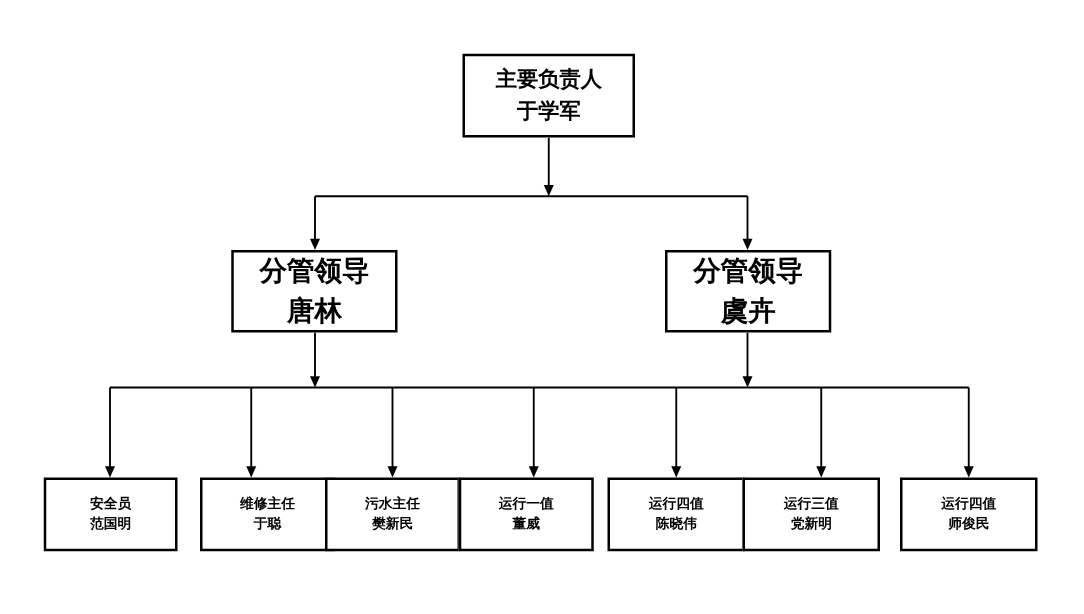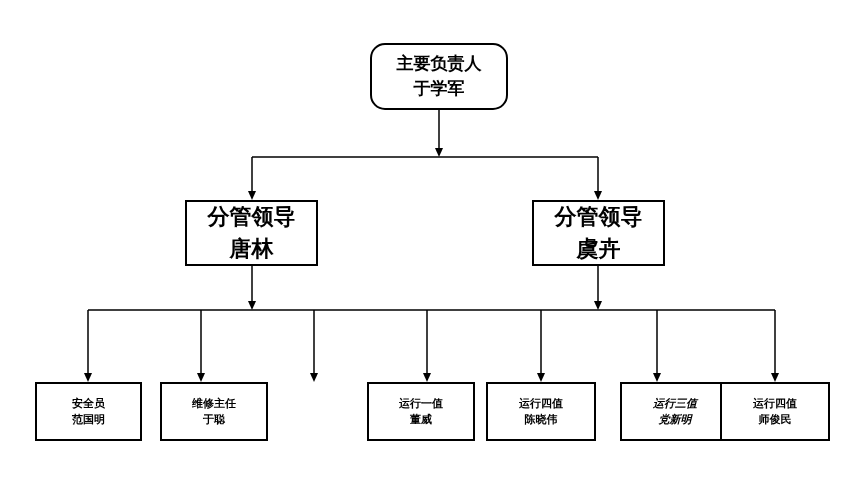--- a/index.html
+++ b/index.html
@@ -33,31 +33,31 @@
     justify-content: center;
     text-align: center;
     color: #000000;
     font-weight: bold;
     line-height: 1.45;
   }
   .node .role, .node .name {
     display: block;
     white-space: nowrap;
   }
-  .lvl1 { left: 370px; top: 43px;  width: 138px; height: 67px; font-size: 17px; border-radius: 15px; }
+  .lvl1 { left: 370px; top: 43px;  width: 138px; height: 67px; font-size: 17px; }
   .lvl2 { top: 200px; width: 133px; height: 66px; font-size: 22px; }
   .lvl2.m0 { left: 185px; }
   .lvl2.m1 { left: 532px; }
   .lvl3 { top: 382px; height: 59px; font-size: 11px; }
   .lvl3.s0 { left: 35px;  width: 107px; }
   .lvl3.s1 { left: 160px; width: 108px; }
   .lvl3.s2 { left: 260px; width: 108px; }
   .lvl3.s3 { left: 367px; width: 108px; }
   .lvl3.s4 { left: 486px; width: 110px; }
-  .lvl3.s5 { left: 620px; width: 110px; font-style: italic; }
+  .lvl3.s5 { left: 594px; width: 110px; }
   .lvl3.s6 { left: 720px; width: 110px; }
 </style>
 </head>
 <body>
 
 <div class="canvas">
 
   <svg class="connectors" viewBox="0 0 867 491" xmlns="http://www.w3.org/2000/svg">
     <g stroke="#000000" stroke-width="1.5" fill="none">
 
@@ -109,20 +109,24 @@
   </div>
 
   <div class="node lvl3 s0">
     <span class="role">安全员</span>
     <span class="name">范国明</span>
   </div>
   <div class="node lvl3 s1">
     <span class="role">维修主任</span>
     <span class="name">于聪</span>
   </div>
+  <div class="node lvl3 s2">
+    <span class="role">污水主任</span>
+    <span class="name">樊新民</span>
+  </div>
   <div class="node lvl3 s3">
     <span class="role">运行一值</span>
     <span class="name">董威</span>
   </div>
   <div class="node lvl3 s4">
     <span class="role">运行四值</span>
     <span class="name">陈晓伟</span>
   </div>
   <div class="node lvl3 s5">
     <span class="role">运行三值</span>

